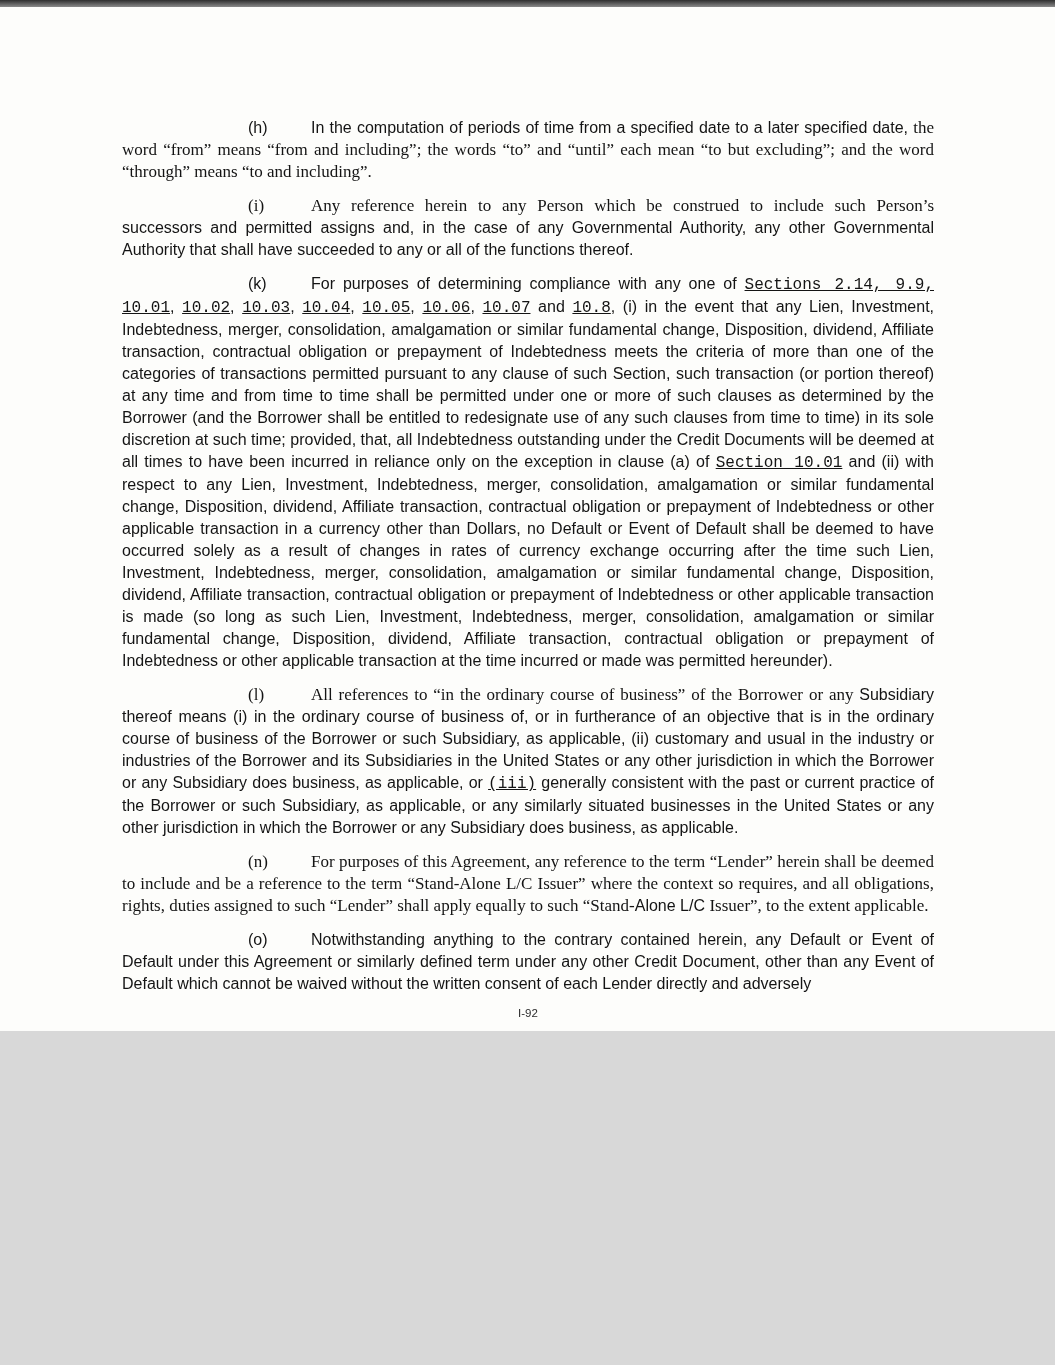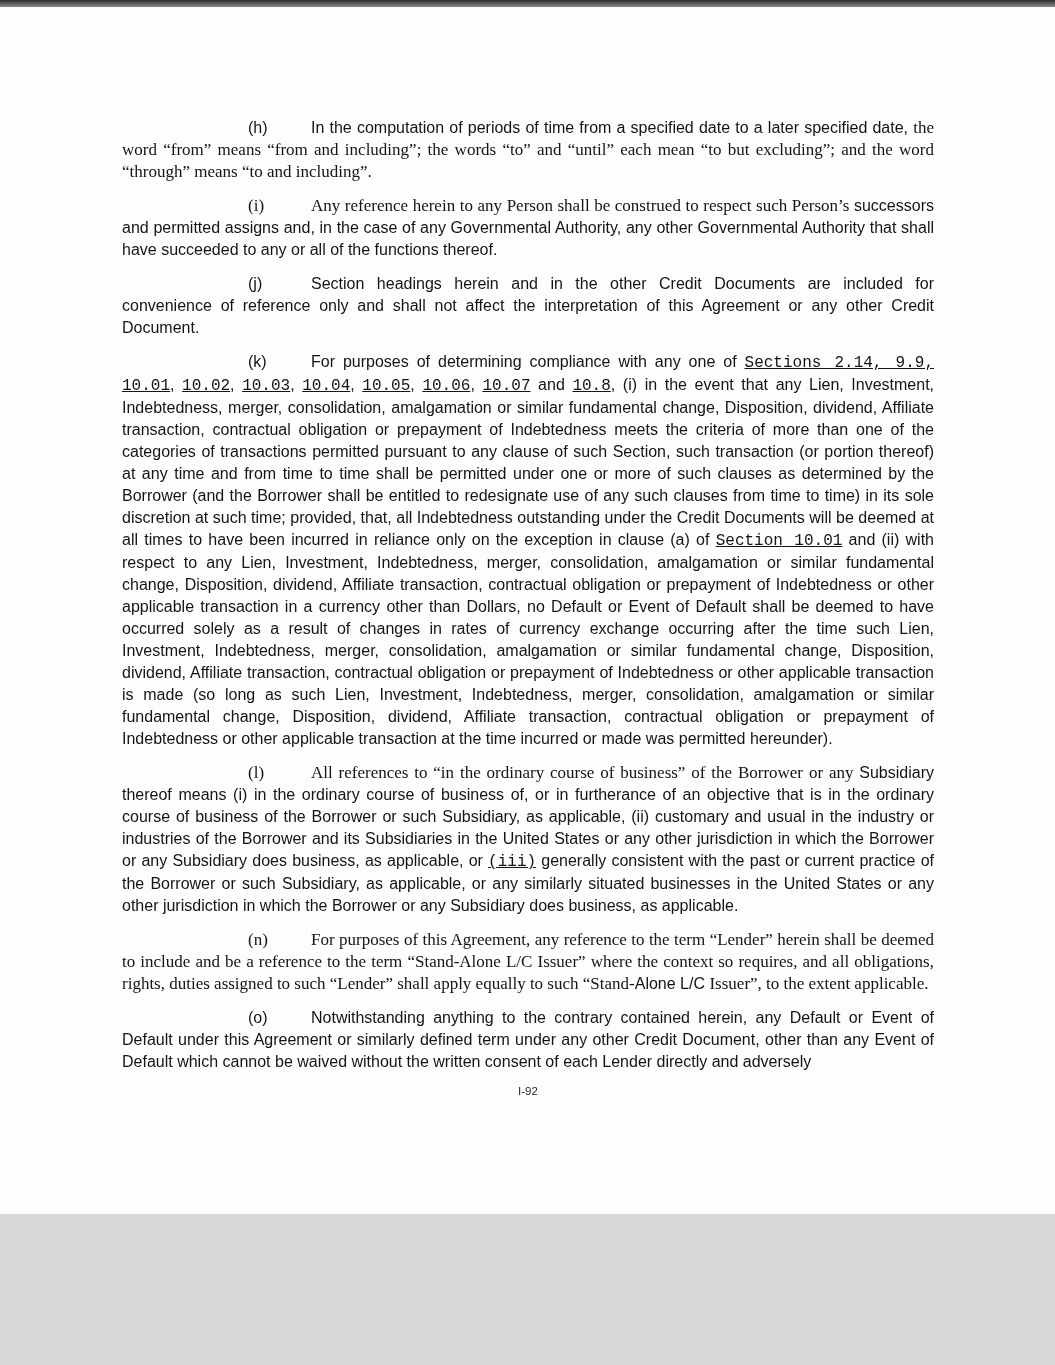--- a/index.html
+++ b/index.html
@@ -1,18 +1,18 @@
 <!DOCTYPE html>
 <html><head>
 <meta charset="utf-8">
 <title>Credit Agreement — Page I-92</title>
 <style>
   html,body{margin:0;padding:0;background:#d8d8d8;}
   .page{
-    width:1055px;height:1214px;margin:0 auto;position:relative;
+    width:1055px;height:1031px;margin:0 auto;position:relative;
     background:#fdfdfb;overflow:hidden;
     font-family:"Liberation Sans",sans-serif;
   }
   .top-edge{
     position:absolute;top:0;left:0;width:100%;height:7px;
     background:linear-gradient(#2e2e2e,#8a8a8a);
   }
   .content{
     position:absolute;left:122px;top:117px;width:812px;color:#141414;
   }
@@ -40,22 +40,21 @@
   }
 </style>
 </head>
 <body>
 
 <div class="page">
   <div class="top-edge"></div>
   <div class="content">
     <section>
         <p class="para"><span class="plabel seg-sans">(h)</span><span class="seg-sans">In the computation of periods of time from a specified date to a later specified date, </span><span class="seg-serif">the word “from” means “from and including”; the words “to” and “until” each mean “to but excluding”; and the word “through” means “to and including”.</span></p>
-        <p class="para"><span class="plabel seg-serif">(i)</span><span class="seg-serif">Any reference herein to any Person shall be construed to respect such Person’s </span><span class="seg-sans">successors and permitted assigns and, in the case of any Governmental Authority, any other Governmental Authority that shall have succeeded to any or all of the functions thereof.</span></p>
-        <p class="para"><span class="plabel seg-sans">(j)</span><span class="seg-sans">Section headings herein and in the other Credit Documents are included for convenience of reference only and shall not affect the interpretation of this Agreement or any other Credit Document.</span></p>
+        <p class="para"><span class="plabel seg-serif">(i)</span><span class="seg-serif">Any reference herein to any Person which be construed to include such Person’s </span><span class="seg-sans">successors and permitted assigns and, in the case of any Governmental Authority, any other Governmental Authority that shall have succeeded to any or all of the functions thereof.</span></p>
         <p class="para"><span class="plabel seg-sans">(k)</span><span class="seg-sans">For purposes of determining compliance with any one of </span><span class="seg-sans u">Sections 2.14, 9.9, 10.01</span><span class="seg-sans">, </span><span class="seg-sans u">10.02</span><span class="seg-sans">, </span><span class="seg-sans u">10.03</span><span class="seg-sans">, </span><span class="seg-sans u">10.04</span><span class="seg-sans">, </span><span class="seg-sans u">10.05</span><span class="seg-sans">, </span><span class="seg-sans u">10.06</span><span class="seg-sans">, </span><span class="seg-sans u">10.07</span><span class="seg-sans"> and </span><span class="seg-sans u">10.8</span><span class="seg-sans">, (i) in the event that any Lien, Investment, Indebtedness, merger, consolidation, amalgamation or similar fundamental change, Disposition, dividend, Affiliate transaction, contractual obligation or prepayment of Indebtedness meets the criteria of more than one of the categories of transactions permitted pursuant to any clause of such Section, such transaction (or portion thereof) at any time and from time to time shall be permitted under one or more of such clauses as determined by the Borrower (and the Borrower shall be entitled to redesignate use of any such clauses from time to time) in its sole discretion at such time; provided, that, all Indebtedness outstanding under the Credit Documents will be deemed at all times to have been incurred in reliance only on the exception in clause (a) of </span><span class="seg-sans u">Section 10.01</span><span class="seg-sans"> and (ii) with respect to any Lien, Investment, Indebtedness, merger, consolidation, amalgamation or similar fundamental change, Disposition, dividend, Affiliate transaction, contractual obligation or prepayment of Indebtedness or other applicable transaction in a currency other than Dollars, no Default or Event of Default shall be deemed to have occurred solely as a result of changes in rates of currency exchange occurring after the time such Lien, Investment, Indebtedness, merger, consolidation, amalgamation or similar fundamental change, Disposition, dividend, Affiliate transaction, contractual obligation or prepayment of Indebtedness or other applicable transaction is made (so long as such Lien, Investment, Indebtedness, merger, consolidation, amalgamation or similar fundamental change, Disposition, dividend, Affiliate transaction, contractual obligation or prepayment of Indebtedness or other applicable transaction at the time incurred or made was permitted hereunder).</span></p>
         <p class="para"><span class="plabel seg-serif">(l)</span><span class="seg-serif">All references to “in the ordinary course of business” of the Borrower or any </span><span class="seg-sans">Subsidiary thereof means (i) in the ordinary course of business of, or in furtherance of an objective that is in the ordinary course of business of the Borrower or such Subsidiary, as applicable, (ii) customary and usual in the industry or industries of the Borrower and its Subsidiaries in the United States or any other jurisdiction in which the Borrower or any Subsidiary does business, as applicable, or </span><span class="seg-sans u">(iii)</span><span class="seg-sans"> generally consistent with the past or current practice of the Borrower or such Subsidiary, as applicable, or any similarly situated businesses in the United States or any other jurisdiction in which the Borrower or any Subsidiary does business, as applicable.</span></p>
         <p class="para"><span class="plabel seg-serif">(n)</span><span class="seg-serif">For purposes of this Agreement, any reference to the term “Lender” herein shall be deemed to include and be a reference to the term “Stand-Alone L/C Issuer” where the context so requires, and all obligations, rights, duties assigned to such “Lender” shall apply equally to such “Stand-</span><span class="seg-sans">Alone L/C </span><span class="seg-serif">Issuer”, to the extent applicable.</span></p>
         <p class="para"><span class="plabel seg-sans">(o)</span><span class="seg-sans">Notwithstanding anything to the contrary contained herein, any Default or Event of Default under this Agreement or similarly defined term under any other Credit Document, other than any Event of Default which cannot be waived without the written consent of each Lender directly and adversely</span></p>
       </section>
     <div class="footer">I-92</div>
   </div>
 </div>
 
 </body></html>

